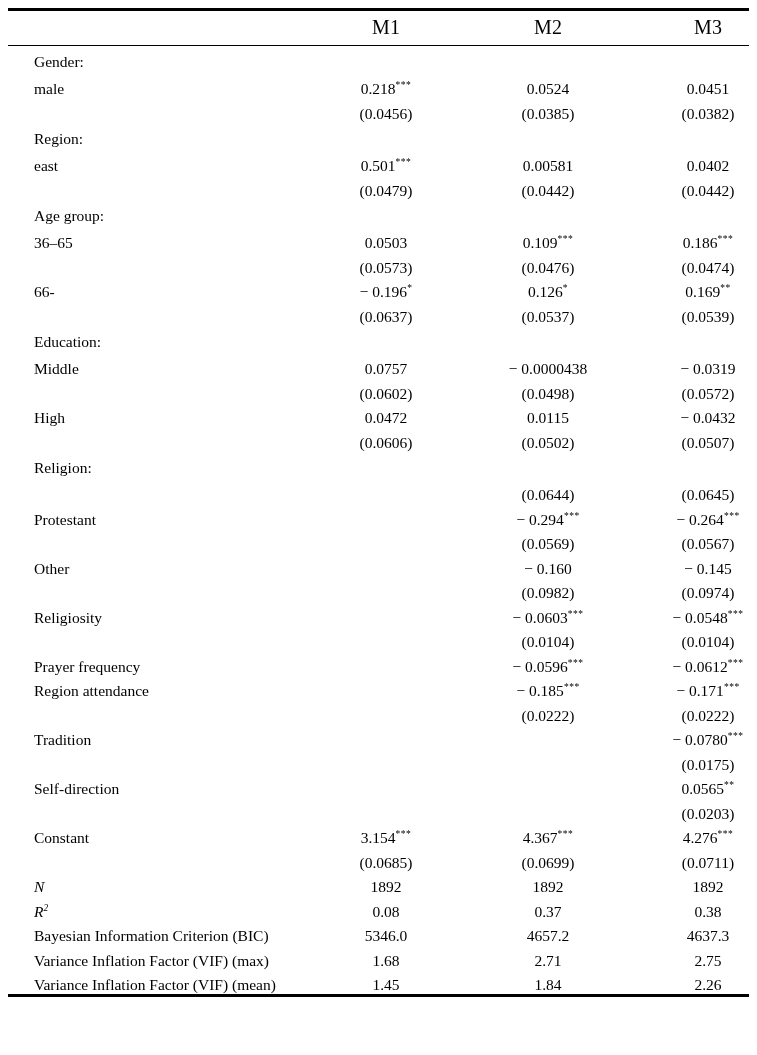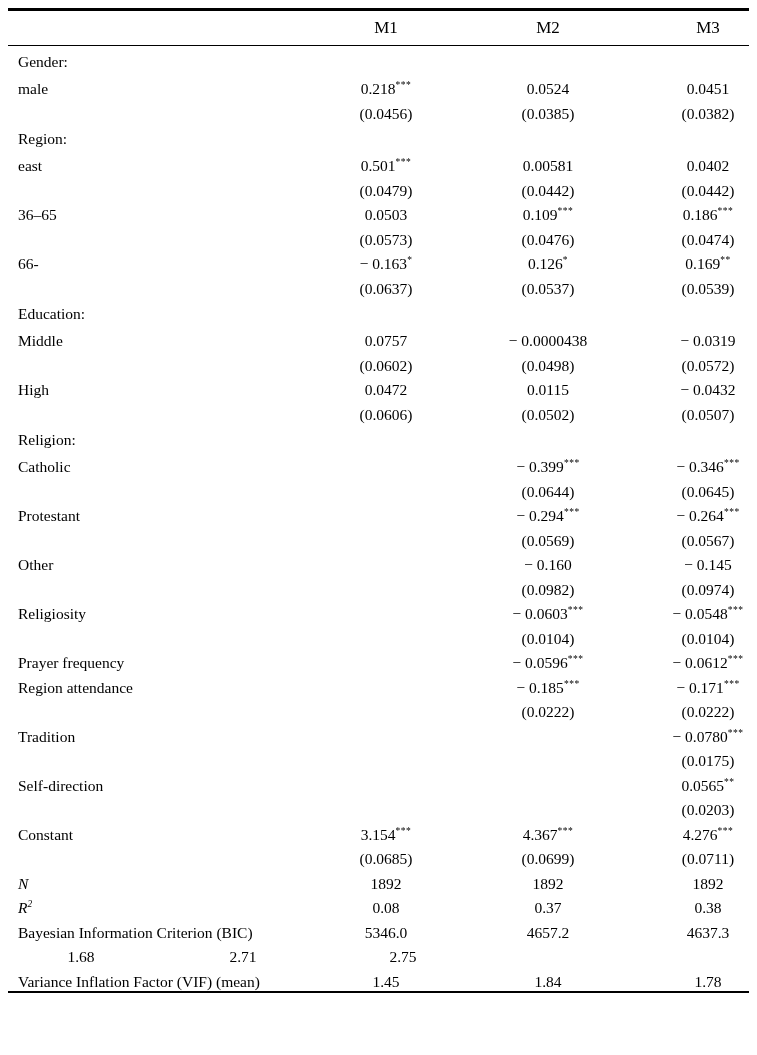--- a/index.html
+++ b/index.html
@@ -10,25 +10,25 @@
   }
   .sheet { position:relative; width:757px; height:1055px; background:#ffffff; }
   .rule { margin:0 8px; background:#000000; }
   .rule.thick { height:2.5px; }
   .rule.thin  { height:1.4px; }
   .spacer-top { height:8px; }
   .hdr-row { display:flex; align-items:center; height:34px; }
   .row { display:flex; align-items:flex-end; height:24.5px; font-size:15.5px; }
   .row.group { height:28px; align-items:flex-end; padding-bottom:3px; box-sizing:border-box; }
   .cell { box-sizing:border-box; }
-  .c0 { width:305px; padding-left:18px; text-align:left; }
+  .c0 { width:305px; padding-left:34px; text-align:left; }
   .c1 { width:162px; text-align:center; }
   .c2 { width:162px; text-align:center; }
   .c3 { width:128px; padding-left:30px; text-align:center;font-family:Liberation Serif, serif; }
-  .hdr-row .cell { font-size:17px; }
+  .hdr-row .cell { font-size:20px; }
   sup.stars, sup.lbl-sup {
     font-size:9.5px; line-height:0; vertical-align:super; letter-spacing:0.5px;
   }
   .italic { font-style:italic; }
   .num { white-space:nowrap; }
 </style>
 </head>
 <body>
 
 <div class="sheet">
@@ -74,35 +74,41 @@
         <div class="cell c1"><span class="num">0.501</span><sup class="stars">***</sup></div>
         <div class="cell c2"><span class="num">0.00581</span></div>
         <div class="cell c3"><span class="num">0.0402</span></div>
       </div>
       <div class="row">
         <div class="cell c0"></div>
         <div class="cell c1"><span class="num">(0.0479)</span></div>
         <div class="cell c2"><span class="num">(0.0442)</span></div>
         <div class="cell c3"><span class="num">(0.0442)</span></div>
       </div>
+      <div class="row group">
+        <div class="cell c0">Age group:</div>
+        <div class="cell c1"></div>
+        <div class="cell c2"></div>
+        <div class="cell c3"></div>
+      </div>
       <div class="row">
         <div class="cell c0">36–65</div>
         <div class="cell c1"><span class="num">0.0503</span></div>
         <div class="cell c2"><span class="num">0.109</span><sup class="stars">***</sup></div>
         <div class="cell c3"><span class="num">0.186</span><sup class="stars">***</sup></div>
       </div>
       <div class="row">
         <div class="cell c0"></div>
         <div class="cell c1"><span class="num">(0.0573)</span></div>
         <div class="cell c2"><span class="num">(0.0476)</span></div>
         <div class="cell c3"><span class="num">(0.0474)</span></div>
       </div>
       <div class="row">
         <div class="cell c0">66-</div>
-        <div class="cell c1"><span class="num">− 0.163</span><sup class="stars">*</sup></div>
+        <div class="cell c1"><span class="num">− 0.196</span><sup class="stars">*</sup></div>
         <div class="cell c2"><span class="num">0.126</span><sup class="stars">*</sup></div>
         <div class="cell c3"><span class="num">0.169</span><sup class="stars">**</sup></div>
       </div>
       <div class="row">
         <div class="cell c0"></div>
         <div class="cell c1"><span class="num">(0.0637)</span></div>
         <div class="cell c2"><span class="num">(0.0537)</span></div>
         <div class="cell c3"><span class="num">(0.0539)</span></div>
       </div>
       <div class="row group">
@@ -135,26 +141,20 @@
         <div class="cell c2"><span class="num">(0.0502)</span></div>
         <div class="cell c3"><span class="num">(0.0507)</span></div>
       </div>
       <div class="row group">
         <div class="cell c0">Religion:</div>
         <div class="cell c1"></div>
         <div class="cell c2"></div>
         <div class="cell c3"></div>
       </div>
       <div class="row">
-        <div class="cell c0">Catholic</div>
-        <div class="cell c1"></div>
-        <div class="cell c2"><span class="num">− 0.399</span><sup class="stars">***</sup></div>
-        <div class="cell c3"><span class="num">− 0.346</span><sup class="stars">***</sup></div>
-      </div>
-      <div class="row">
         <div class="cell c0"></div>
         <div class="cell c1"></div>
         <div class="cell c2"><span class="num">(0.0644)</span></div>
         <div class="cell c3"><span class="num">(0.0645)</span></div>
       </div>
       <div class="row">
         <div class="cell c0">Protestant</div>
         <div class="cell c1"></div>
         <div class="cell c2"><span class="num">− 0.294</span><sup class="stars">***</sup></div>
         <div class="cell c3"><span class="num">− 0.264</span><sup class="stars">***</sup></div>
@@ -255,26 +255,27 @@
         <div class="cell c2"><span class="num">0.37</span></div>
         <div class="cell c3"><span class="num">0.38</span></div>
       </div>
       <div class="row">
         <div class="cell c0"><span>Bayesian Information Criterion (BIC)</span></div>
         <div class="cell c1"><span class="num">5346.0</span></div>
         <div class="cell c2"><span class="num">4657.2</span></div>
         <div class="cell c3"><span class="num">4637.3</span></div>
       </div>
       <div class="row">
+        <div class="cell c0"><span>Variance Inflation Factor (VIF) (max)</span></div>
         <div class="cell c1"><span class="num">1.68</span></div>
         <div class="cell c2"><span class="num">2.71</span></div>
         <div class="cell c3"><span class="num">2.75</span></div>
       </div>
       <div class="row">
         <div class="cell c0"><span>Variance Inflation Factor (VIF) (mean)</span></div>
         <div class="cell c1"><span class="num">1.45</span></div>
         <div class="cell c2"><span class="num">1.84</span></div>
-        <div class="cell c3"><span class="num">1.78</span></div>
+        <div class="cell c3"><span class="num">2.26</span></div>
       </div>
     </div>
 
   <div class="rule thick"></div>
 </div>
 
 </body></html>

